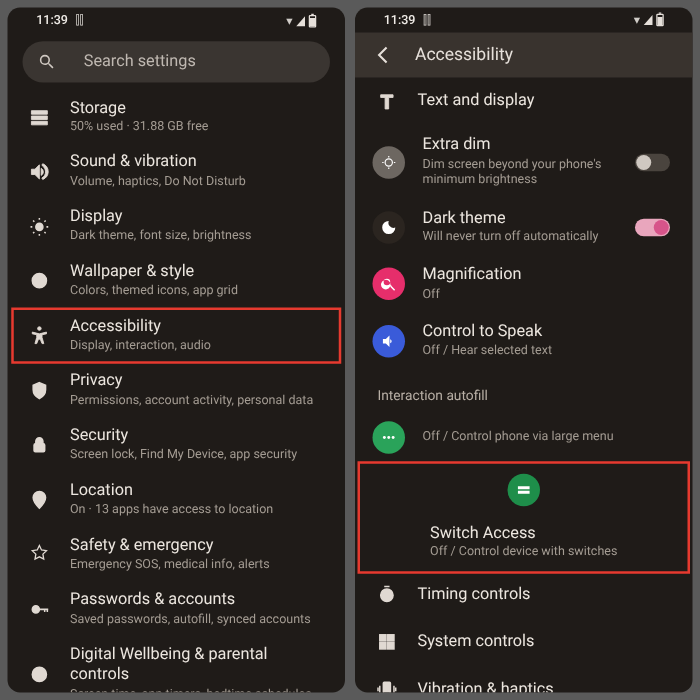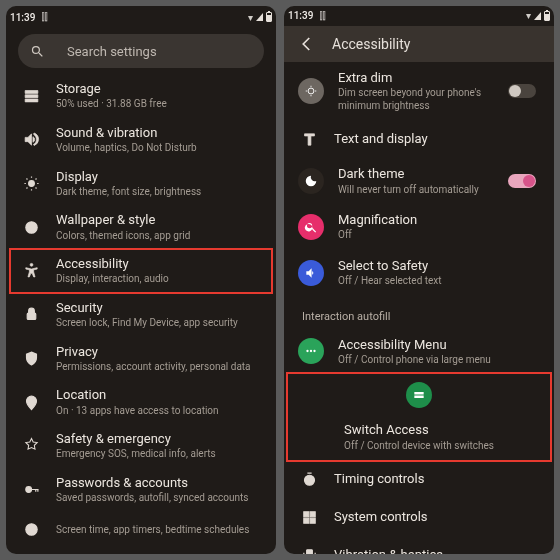--- a/index.html
+++ b/index.html
@@ -11,21 +11,21 @@
     border-radius: 10px;
     overflow: hidden;
     display: flex;
     flex-direction: column;
     color: #e6e0da;
     position: relative;
   }
   
   .status {
     display: flex; justify-content: space-between; align-items: center;
-    height: 22px; padding: 0 4px; font-size: 10px; font-weight: 500;
+    height: 22px; padding: 0 23px; font-size: 10px; font-weight: 500;
     color: #f0ece7;
   }
   .status .left { display:flex; align-items:center; gap:6px; }
   .status .right { display:flex; align-items:center; gap:4px; }
   .tri { width:0;height:0;border-left:5px solid transparent;border-right:0 solid transparent;border-bottom:8px solid #e6e0da; transform: scaleX(1.4); }
   .batt { width:6px;height:10px;border:1px solid #e6e0da;border-radius:1px;position:relative; background:linear-gradient(to top,#e6e0da 80%,transparent 80%);}
   .batt::after{content:"";position:absolute;top:-2px;left:1px;width:2px;height:1px;background:#e6e0da;}
   .micon{font-size:10px;opacity:.85;}
 
   
@@ -165,43 +165,43 @@
             </svg>
           </div>
           <div class="txt">
             <div class="title">Accessibility</div>
             <div class="sub">Display, interaction, audio</div>
           </div>
         </div>
         <div class="row compact">
           <div class="ic">
             <svg viewBox="0 0 24 24" fill="none" stroke="#e0d9d2" stroke-width="1.7">
+              <path d="M12 3l7 3v5c0 5-3 8-7 10-4-2-7-5-7-10V6l7-3z"></path>
+            </svg>
+          </div>
+          <div class="txt">
+            <div class="title">Privacy</div>
+            <div class="sub">Permissions, account activity, personal data</div>
+          </div>
+        </div>
+        <div class="row compact">
+          <div class="ic">
+            <svg viewBox="0 0 24 24" fill="none" stroke="#e0d9d2" stroke-width="1.7">
               <rect x="6" y="10" width="12" height="9" rx="1.5"></rect>
               <path d="M8 10V7a4 4 0 018 0v3"></path>
             </svg>
           </div>
           <div class="txt">
             <div class="title">Security</div>
             <div class="sub">Screen lock, Find My Device, app security</div>
           </div>
         </div>
         <div class="row compact">
           <div class="ic">
             <svg viewBox="0 0 24 24" fill="none" stroke="#e0d9d2" stroke-width="1.7">
-              <path d="M12 3l7 3v5c0 5-3 8-7 10-4-2-7-5-7-10V6l7-3z"></path>
-            </svg>
-          </div>
-          <div class="txt">
-            <div class="title">Privacy</div>
-            <div class="sub">Permissions, account activity, personal data</div>
-          </div>
-        </div>
-        <div class="row compact">
-          <div class="ic">
-            <svg viewBox="0 0 24 24" fill="none" stroke="#e0d9d2" stroke-width="1.7">
               <path d="M12 22s7-7 7-12a7 7 0 10-14 0c0 5 7 12 7 12z"></path>
               <circle cx="12" cy="10" r="2.2"></circle>
             </svg>
           </div>
           <div class="txt">
             <div class="title">Location</div>
             <div class="sub">On · 13 apps have access to location</div>
           </div>
         </div>
         <div class="row compact">
@@ -228,20 +228,21 @@
           </div>
         </div>
         <div class="row compact">
           <div class="ic">
             <svg viewBox="0 0 24 24" fill="none" stroke="#e0d9d2" stroke-width="1.7">
               <circle cx="12" cy="12" r="8"></circle>
               <path d="M8 12a4 4 0 008 0"></path>
             </svg>
           </div>
           <div class="txt">
+            <div class="title">Digital Wellbeing &amp; parental controls</div>
             <div class="sub">Screen time, app timers, bedtime schedules</div>
           </div>
         </div>
       </div>
   </div>
 
   <div class="phone">
     <div class="status">
       <div class="left">
         <span>11:39</span>
@@ -256,43 +257,43 @@
 
     <div class="appbar">
       <svg class="back" viewBox="0 0 24 24" fill="none" stroke="#e6e0da" stroke-width="2.2">
           <path d="M15 4l-8 8 8 8"></path>
         </svg>
       <span>Accessibility</span>
     </div>
 
     <div class="scroll" id="right-list">
         <div class="row">
+          <div class="ic">
+            <svg viewBox="0 0 24 24">
+              <path d="M5 4h14v3h-5v13h-4V7H5z"></path>
+            </svg>
+          </div>
+          <div class="txt">
+            <div class="title">Text and display</div>
+          </div>
+        </div>
+        <div class="row">
           <div class="circle" style="background:#6d6761">
             <svg viewBox="0 0 24 24" fill="#fff">
               <circle cx="12" cy="12" r="5" fill="none" stroke="#fff" stroke-width="1.6"></circle>
               <path d="M12 3v2M12 19v2M3 12h2M19 12h2" stroke="#fff" stroke-width="1.6"></path>
             </svg>
           </div>
           <div class="txt">
             <div class="title">Extra dim</div>
             <div class="sub">Dim screen beyond your phone's minimum brightness</div>
           </div>
           <div class="toggle"></div>
         </div>
         <div class="row">
-          <div class="ic">
-            <svg viewBox="0 0 24 24">
-              <path d="M5 4h14v3h-5v13h-4V7H5z"></path>
-            </svg>
-          </div>
-          <div class="txt">
-            <div class="title">Text and display</div>
-          </div>
-        </div>
-        <div class="row">
           <div class="circle" style="background:#2b2520">
             <svg viewBox="0 0 24 24" fill="#fff">
               <path d="M12 3a9 9 0 109 9 7 7 0 01-9-9z"></path>
             </svg>
           </div>
           <div class="txt">
             <div class="title">Dark theme</div>
             <div class="sub">Will never turn off automatically</div>
           </div>
           <div class="toggle on"></div>
@@ -308,35 +309,34 @@
             <div class="sub">Off</div>
           </div>
         </div>
         <div class="row">
           <div class="circle" style="background:#3a5bd9">
             <svg viewBox="0 0 24 24" fill="#fff">
               <path d="M4 9v6h4l5 5V4L8 9H4zm12 3a3 3 0 00-2-2.8v5.6A3 3 0 0016 12z"></path>
             </svg>
           </div>
           <div class="txt">
-            <div class="title">Select to Safety</div>
+            <div class="title">Control to Speak</div>
             <div class="sub">Off / Hear selected text</div>
           </div>
         </div>
         <div class="section-label">Interaction autofill</div>
         <div class="row">
           <div class="circle" style="background:#2aa35a">
             <svg viewBox="0 0 24 24" fill="#fff">
               <circle cx="6" cy="12" r="2"></circle>
               <circle cx="12" cy="12" r="2"></circle>
               <circle cx="18" cy="12" r="2"></circle>
             </svg>
           </div>
           <div class="txt">
-            <div class="title">Accessibility Menu</div>
             <div class="sub">Off / Control phone via large menu</div>
           </div>
         </div>
         <div class="row hl2">
           <div class="circle" style="background:#1e8e4a">
             <svg viewBox="0 0 24 24" fill="#fff">
               <path d="M4 7h16v4H4zM4 13h16v4H4z"></path>
             </svg>
           </div>
           <div class="txt">

